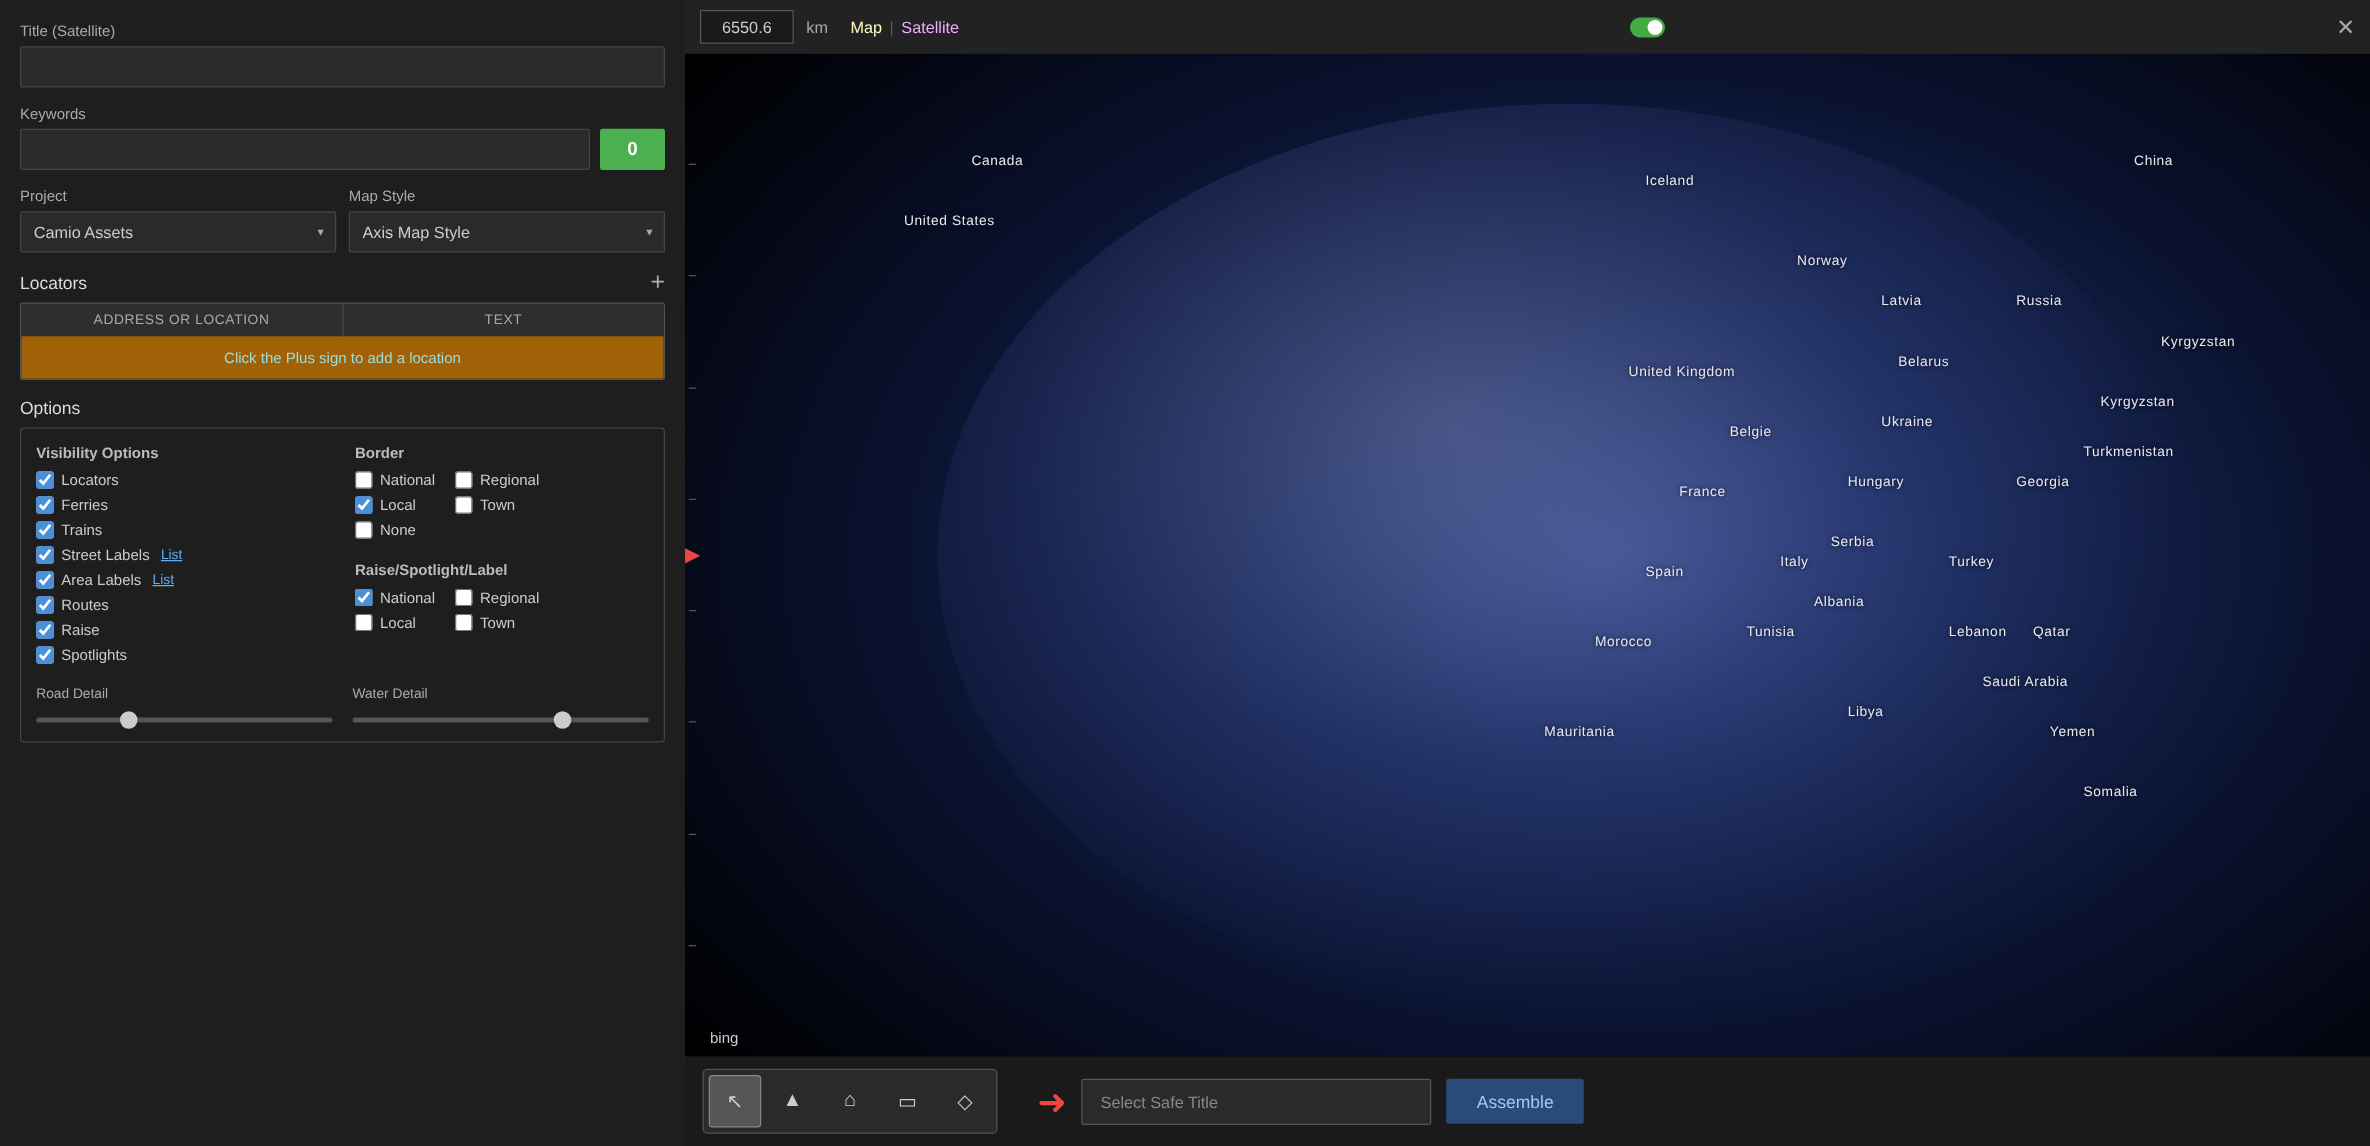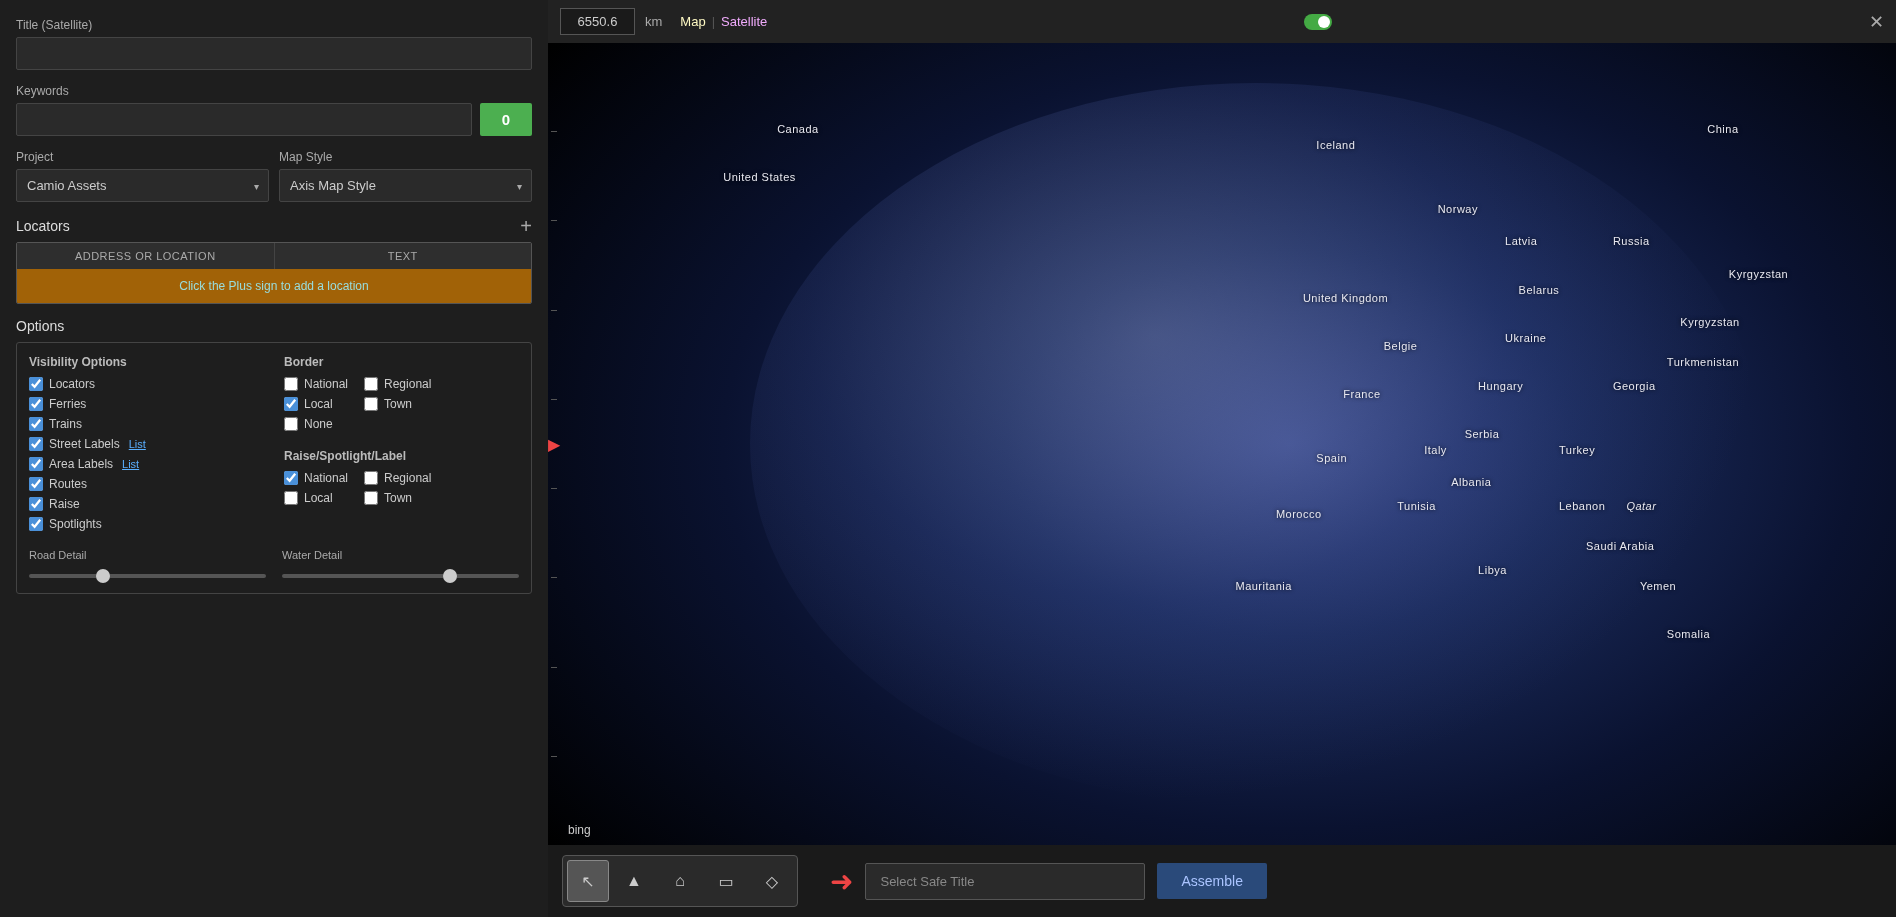--- a/index.html
+++ b/index.html
@@ -692,21 +692,21 @@
       <div class="map-label" style="left:83%;top:39%;">Turkmenistan</div>
       <div class="map-label" style="left:59%;top:43%;">France</div>
       <div class="map-label" style="left:69%;top:42%;">Hungary</div>
       <div class="map-label" style="left:79%;top:42%;">Georgia</div>
       <div class="map-label" style="left:68%;top:48%;">Serbia</div>
       <div class="map-label" style="left:57%;top:51%;">Spain</div>
       <div class="map-label" style="left:65%;top:50%;">Italy</div>
       <div class="map-label" style="left:67%;top:54%;">Albania</div>
       <div class="map-label" style="left:75%;top:50%;">Turkey</div>
       <div class="map-label" style="left:75%;top:57%;">Lebanon</div>
-      <div class="map-label" style="left:80%;top:57%;font-style:italic;">Qatar</div>
+      <div class="map-label" style="left:80%;top:57%;">Qatar</div>
       <div class="map-label" style="left:54%;top:58%;">Morocco</div>
       <div class="map-label" style="left:63%;top:57%;">Tunisia</div>
       <div class="map-label" style="left:77%;top:62%;">Saudi Arabia</div>
       <div class="map-label" style="left:51%;top:67%;">Mauritania</div>
       <div class="map-label" style="left:69%;top:65%;">Libya</div>
       <div class="map-label" style="left:81%;top:67%;">Yemen</div>
       <div class="map-label" style="left:83%;top:73%;">Somalia</div>
 
       <span class="bing-label">bing</span>
     </div>

